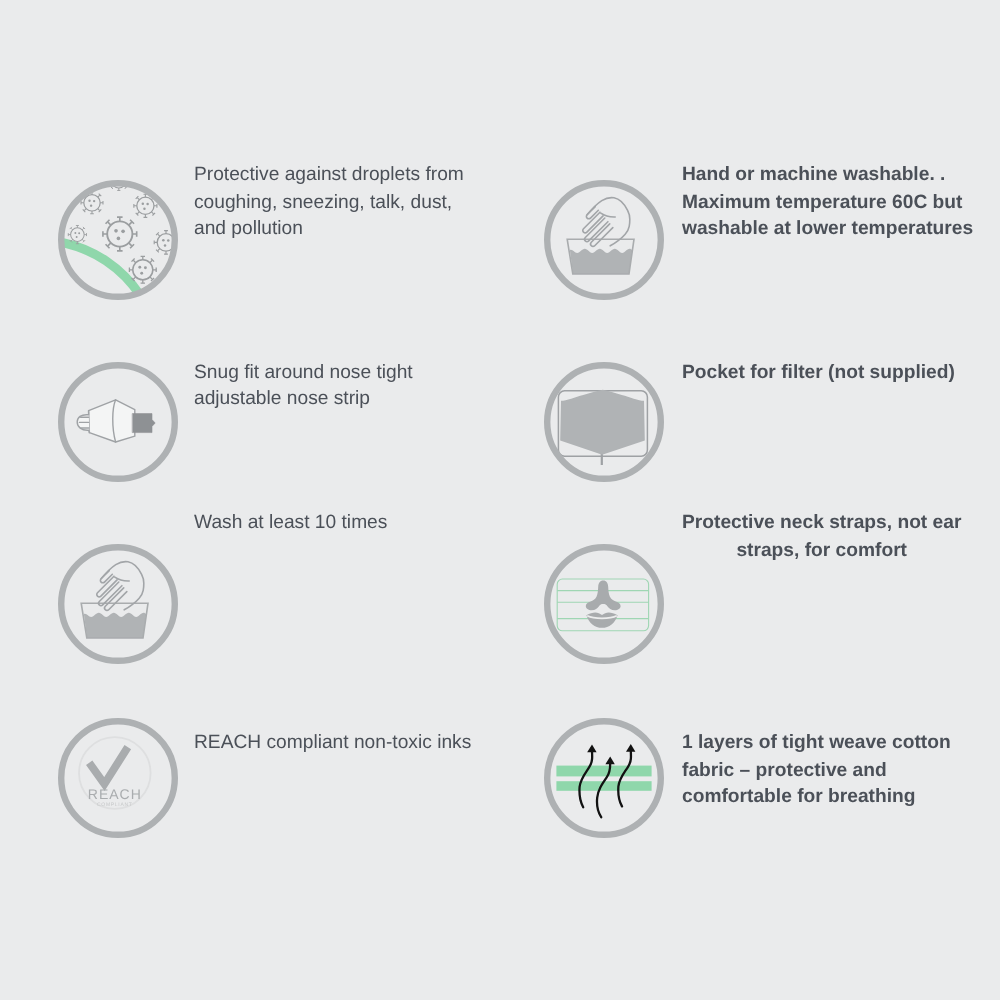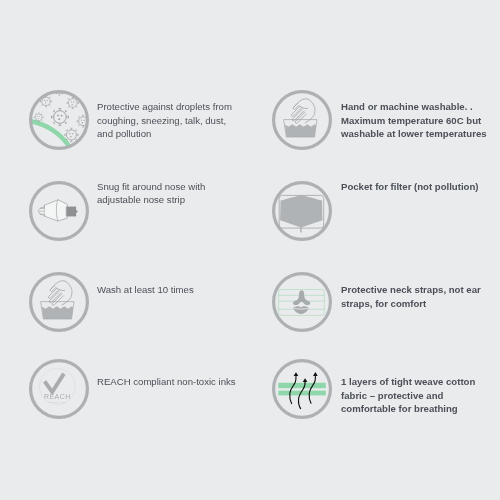--- a/index.html
+++ b/index.html
@@ -21,27 +21,27 @@
     line-height:13.5px;
     color:#4b5058;
     white-space:pre;
   }
   
   .c0 .icon-wrap { left:27.6px; }
   .c0 .ftext     { left:97px; }
   .c1 .icon-wrap { left:271.4px; }
   .c1 .ftext     { left:341px;font-weight:bold; }
   .r0 .icon-wrap { top:88.6px;  }
-  .r0 .ftext     { top:100px;  }
+  .r0 .ftext     { top:81px;  }
   .r1 .icon-wrap { top:179.9px; }
   .r1 .ftext     { top:179.6px; }
   .r2 .icon-wrap { top:271.4px; }
-  .r2 .ftext     { top:283px; }
+  .r2 .ftext     { top:255px;text-align:center; }
   .r3 .icon-wrap { top:357.8px; }
-  .r3 .ftext     { top:375px; }
+  .r3 .ftext     { top:365px; }
 </style>
 </head>
 <body>
 
 <svg width="0" height="0" style="position:absolute" aria-hidden="true">
     <defs>
   <g id="handWashGlyph">
 
     <path fill="#b0b3b5" d="M13.95 36.0
          C15.3 35.4 16.2 37.5 17.6 37.5 C19.0 37.5 20.0 35.4 21.4 35.4
@@ -149,21 +149,21 @@
           <path fill="#8e9194" stroke="#8e9194" stroke-width="0.3" d="M38.3 26.8 L 48.0 26.8 L 48.0 29.8 L 49.6 31.5 L 48.0 33.2 L 48.0 36.3 L 38.3 36.3 Z"></path>
 
           <path d="M29.8 19.9 C 28.0 24.3 27.8 33.7 29.8 41.0"></path>
 
           <path fill="#f4f5f5" d="M16.3 25.3 L 16.3 27.4 C 12.5 27.0 10.6 28.7 10.6 31.0 C 10.6 33.4 12.7 35.4 16.4 35.1 L 16.7 36.3"></path>
           <path d="M12.3 28.6 H 16.3 M11.7 31.2 H 16.3 M12.3 34.0 H 16.4"></path>
         </g>
         <circle cx="31" cy="31" r="28.4" fill="none" stroke="#aeb1b3" stroke-width="3.2"></circle>
       </svg>
     </div>
-    <div class="ftext">Snug fit around nose with
+    <div class="ftext">Snug fit around nose tight
 adjustable nose strip</div>
   </div>
 
   <div class="feature c1 r1">
     <div class="icon-wrap">
       <svg viewBox="0 0 62 62" xmlns="http://www.w3.org/2000/svg">
         <g>
           <path fill="none" stroke="#9ea1a4" stroke-width="1.1" d="M29.9 44.5 V 52.5"></path>
           <rect x="8.2" y="15.4" width="44.5" height="32.7" rx="3.1" ry="3.1" fill="none" stroke="#9ea1a4" stroke-width="0.75"></rect>
           <path fill="#b0b3b5" d="M30.4 14.9
@@ -172,21 +172,21 @@
                    L 9.1 40.3
                    L 30.1 47.4
                    L 51.4 40.3
                    L 51.0 20.4
                    C 48.3 20.4 43.8 18.5 39.9 17.5
                    C 36.5 16.7 33.2 15.3 30.4 14.9 Z"></path>
         </g>
         <circle cx="31" cy="31" r="28.4" fill="none" stroke="#aeb1b3" stroke-width="3.2"></circle>
       </svg>
     </div>
-    <div class="ftext">Pocket for filter (not pollution)</div>
+    <div class="ftext">Pocket for filter (not supplied)</div>
   </div>
 
   <div class="feature c0 r2">
     <div class="icon-wrap">
       <svg viewBox="0 0 62 62" xmlns="http://www.w3.org/2000/svg">
         <use href="#handWashGlyph"></use>
         <circle cx="31" cy="31" r="28.4" fill="none" stroke="#aeb1b3" stroke-width="3.2"></circle>
       </svg>
     </div>
     <div class="ftext">Wash at least 10 times</div>

